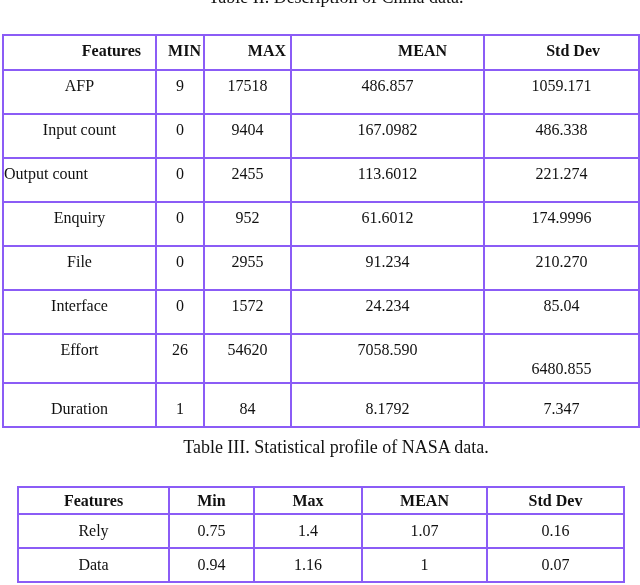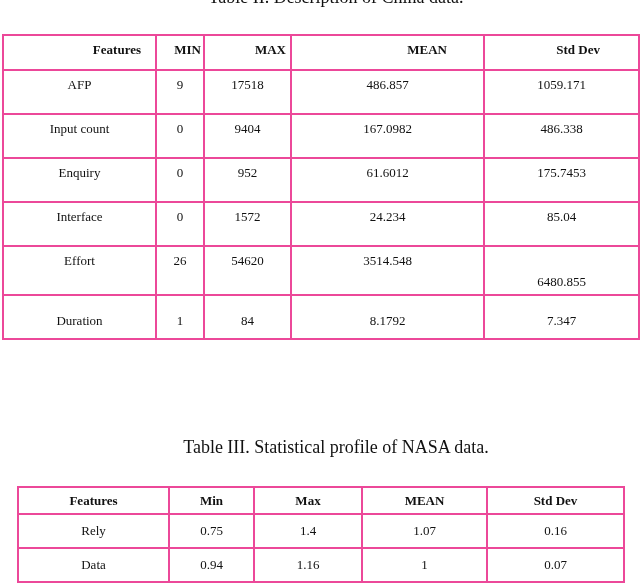--- a/index.html
+++ b/index.html
@@ -2,21 +2,21 @@
 <html><head>
 <meta charset="utf-8">
 <style>
   html, body { margin:0; padding:0; background:#ffffff; }
   body { width:640px; height:585px; position:relative; overflow:hidden;
          font-family:"Liberation Serif", "DejaVu Serif", serif; color:#111; }
   .caption { position:absolute; left:16px; width:640px; text-align:center; font-size:18px; white-space:nowrap; }
   #cap1 { top:-13px; }
   #cap2 { top:437px; }
   table { position:absolute; border-collapse:collapse; table-layout:fixed; }
-  td, th { border:2px solid #ec4899; padding:0; font-size:13px; white-space:nowrap; overflow:hidden; }
+  td, th { border:2px solid #8b5cf6; padding:0; font-size:16px; white-space:nowrap; overflow:hidden; }
   th { font-weight:bold; }
   #t1 { left:2px; top:34px; }
   #t1 td, #t1 th { vertical-align:top; padding-top:6px; }
   #t1 th { text-align:right; padding-right:14px; }
   #t1 td { text-align:center; }
   #t1 tr.hdr { height:35px; }
   #t1 tr.r { height:44px; }
   #t1 tr.tall { height:49px;padding-left:34px; }
   #t1 tr.last td { vertical-align:middle; padding-top:8px; }
   #t1 .effort-sd { vertical-align:bottom; padding-top:0; padding-bottom:4px; }
@@ -54,38 +54,52 @@
     <td>1059.171</td>
   </tr>
   <tr class="r">
     <td>Input count</td>
     <td>0</td>
     <td>9404</td>
     <td>167.0982</td>
     <td>486.338</td>
   </tr>
   <tr class="r">
+    <td style="text-align:left">Output count</td>
+    <td>0</td>
+    <td>2455</td>
+    <td>113.6012</td>
+    <td>221.274</td>
+  </tr>
+  <tr class="r">
     <td>Enquiry</td>
     <td>0</td>
     <td>952</td>
     <td>61.6012</td>
-    <td>175.7453</td>
+    <td>174.9996</td>
+  </tr>
+  <tr class="r">
+    <td>File</td>
+    <td>0</td>
+    <td>2955</td>
+    <td>91.234</td>
+    <td>210.270</td>
   </tr>
   <tr class="r">
     <td>Interface</td>
     <td>0</td>
     <td>1572</td>
     <td>24.234</td>
     <td>85.04</td>
   </tr>
   <tr class="tall">
     <td>Effort</td>
     <td>26</td>
     <td>54620</td>
-    <td>3514.548</td>
+    <td>7058.590</td>
     <td class="effort-sd">6480.855</td>
   </tr>
   <tr class="r last">
     <td>Duration</td>
     <td>1</td>
     <td>84</td>
     <td>8.1792</td>
     <td>7.347</td>
   </tr>
 </tbody>

